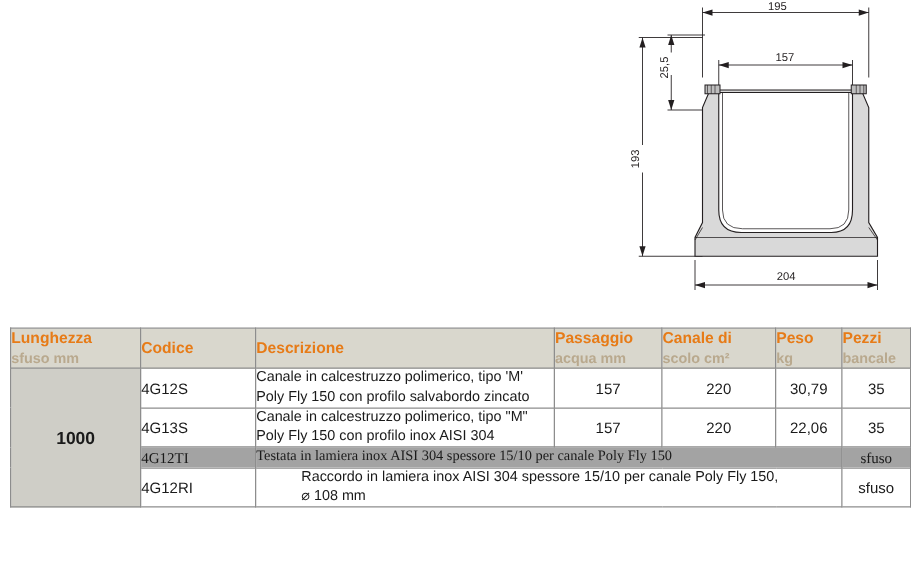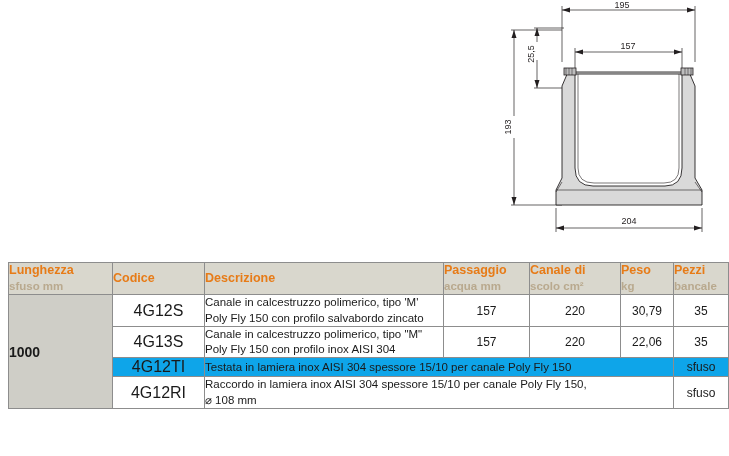--- a/index.html
+++ b/index.html
@@ -69,45 +69,45 @@
   .col-lung { width: 103px; }
   .col-cod  { width: 91px; }
   .col-desc { width: 238px; }
   .col-pass { width: 85px; }
   .col-sez  { width: 90px; }
   .col-peso { width: 52px; }
   .col-pez  { width: 54px; }
 
   td.lunghezza {
     background: #cfcec7;
-    text-align: left;
+    text-align: center;
     font-weight: bold;
     font-size: 14px;
     color: #1a1a1a;
   }
   td.codice {
-    text-align: center;
     padding: 6px 4px;
-    font-size: 16px;
+    font-size: 12px;
     color: #1a1a1a;
   }
   td.desc {
     padding: 6px 8px;
     font-size: 11.5px;
     line-height: 1.33;
     color: #1a1a1a;
   }
   td.num {
     text-align: center;
     font-size: 12px;
     padding: 6px 4px;
     color: #1a1a1a;
   }
   tr.shaded td {
-    background: #0ea5e9;
+    background: #a3a3a3;
+    font-family: Liberation Serif, serif;
   }
   tr.plain td {
     background: #ffffff;
   }
   tr.shaded td.lunghezza, tr.plain td.lunghezza {
     background: #cfcec7;
   }
   .dim-text {
     font-family: "Liberation Sans", sans-serif;
     font-size: 9px;
@@ -250,19 +250,19 @@
         <td class="num">22,06</td>
         <td class="num">35</td>
       </tr>
       <tr class="shaded">
         <td class="codice">4G12TI</td>
         <td class="desc" colspan="4" style="white-space: pre-line;">Testata in lamiera inox AISI 304 spessore 15/10 per canale Poly Fly 150</td>
         <td class="num">sfuso</td>
       </tr>
       <tr class="plain">
         <td class="codice">4G12RI</td>
-        <td class="desc" colspan="4" style="white-space: pre-line;">Raccordo in lamiera inox AISI 304 spessore 15/10 per canale Poly Fly 150,
+        <td class="desc" colspan="4" style="white-space: pre-line; padding-left: 36px;">Raccordo in lamiera inox AISI 304 spessore 15/10 per canale Poly Fly 150,
 ⌀ 108 mm</td>
         <td class="num">sfuso</td>
       </tr>
     </tbody>
   </table>
 </div>
 
 </body></html>

